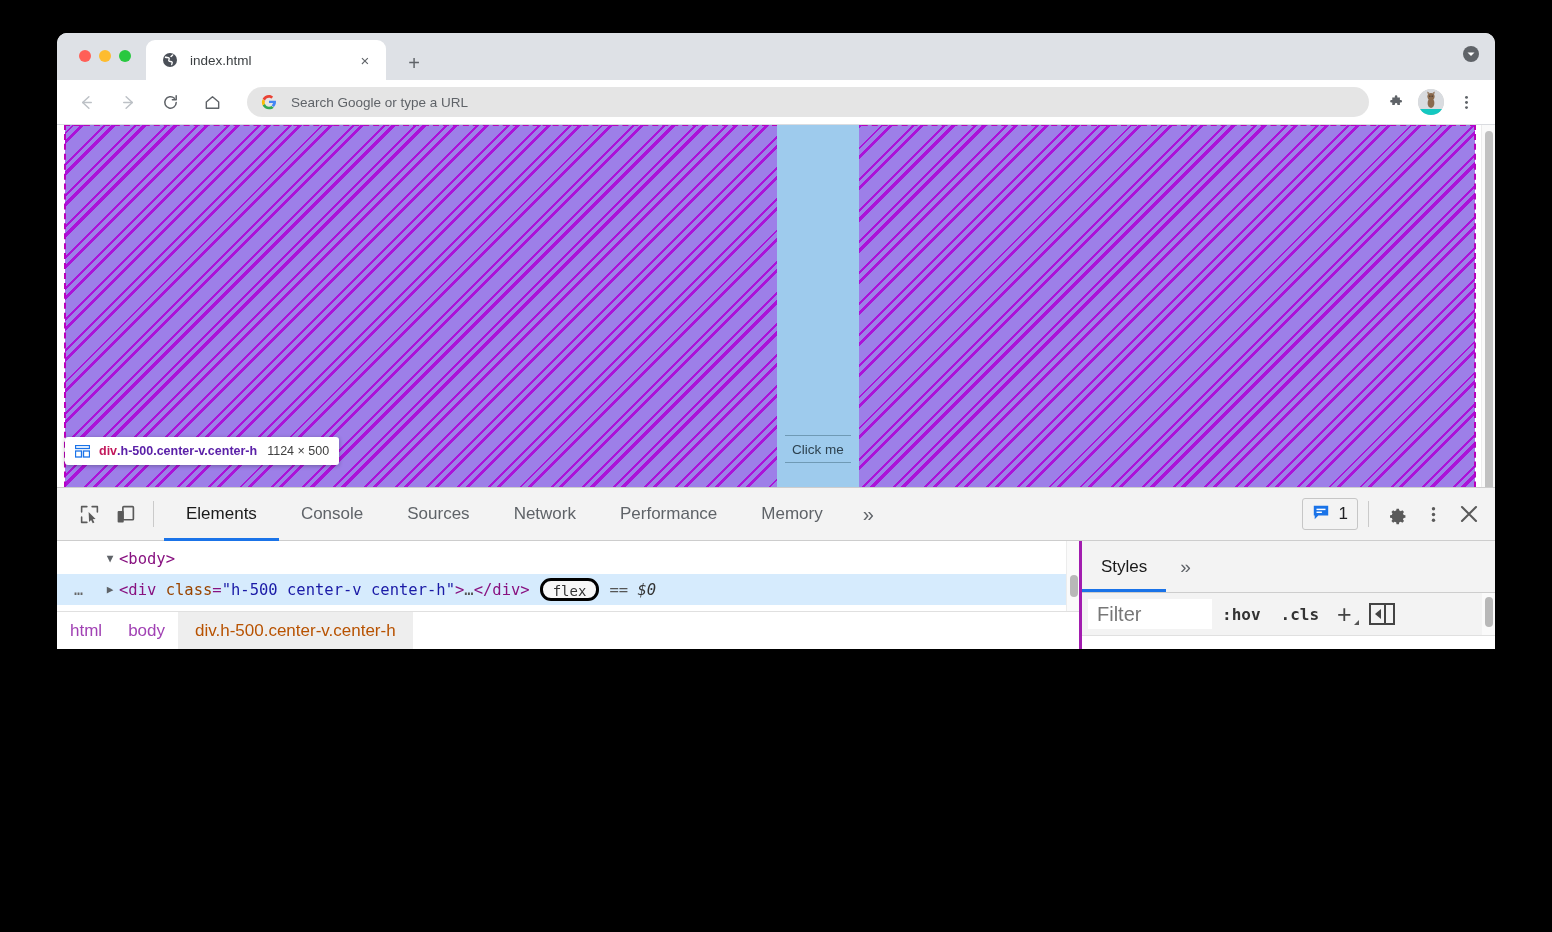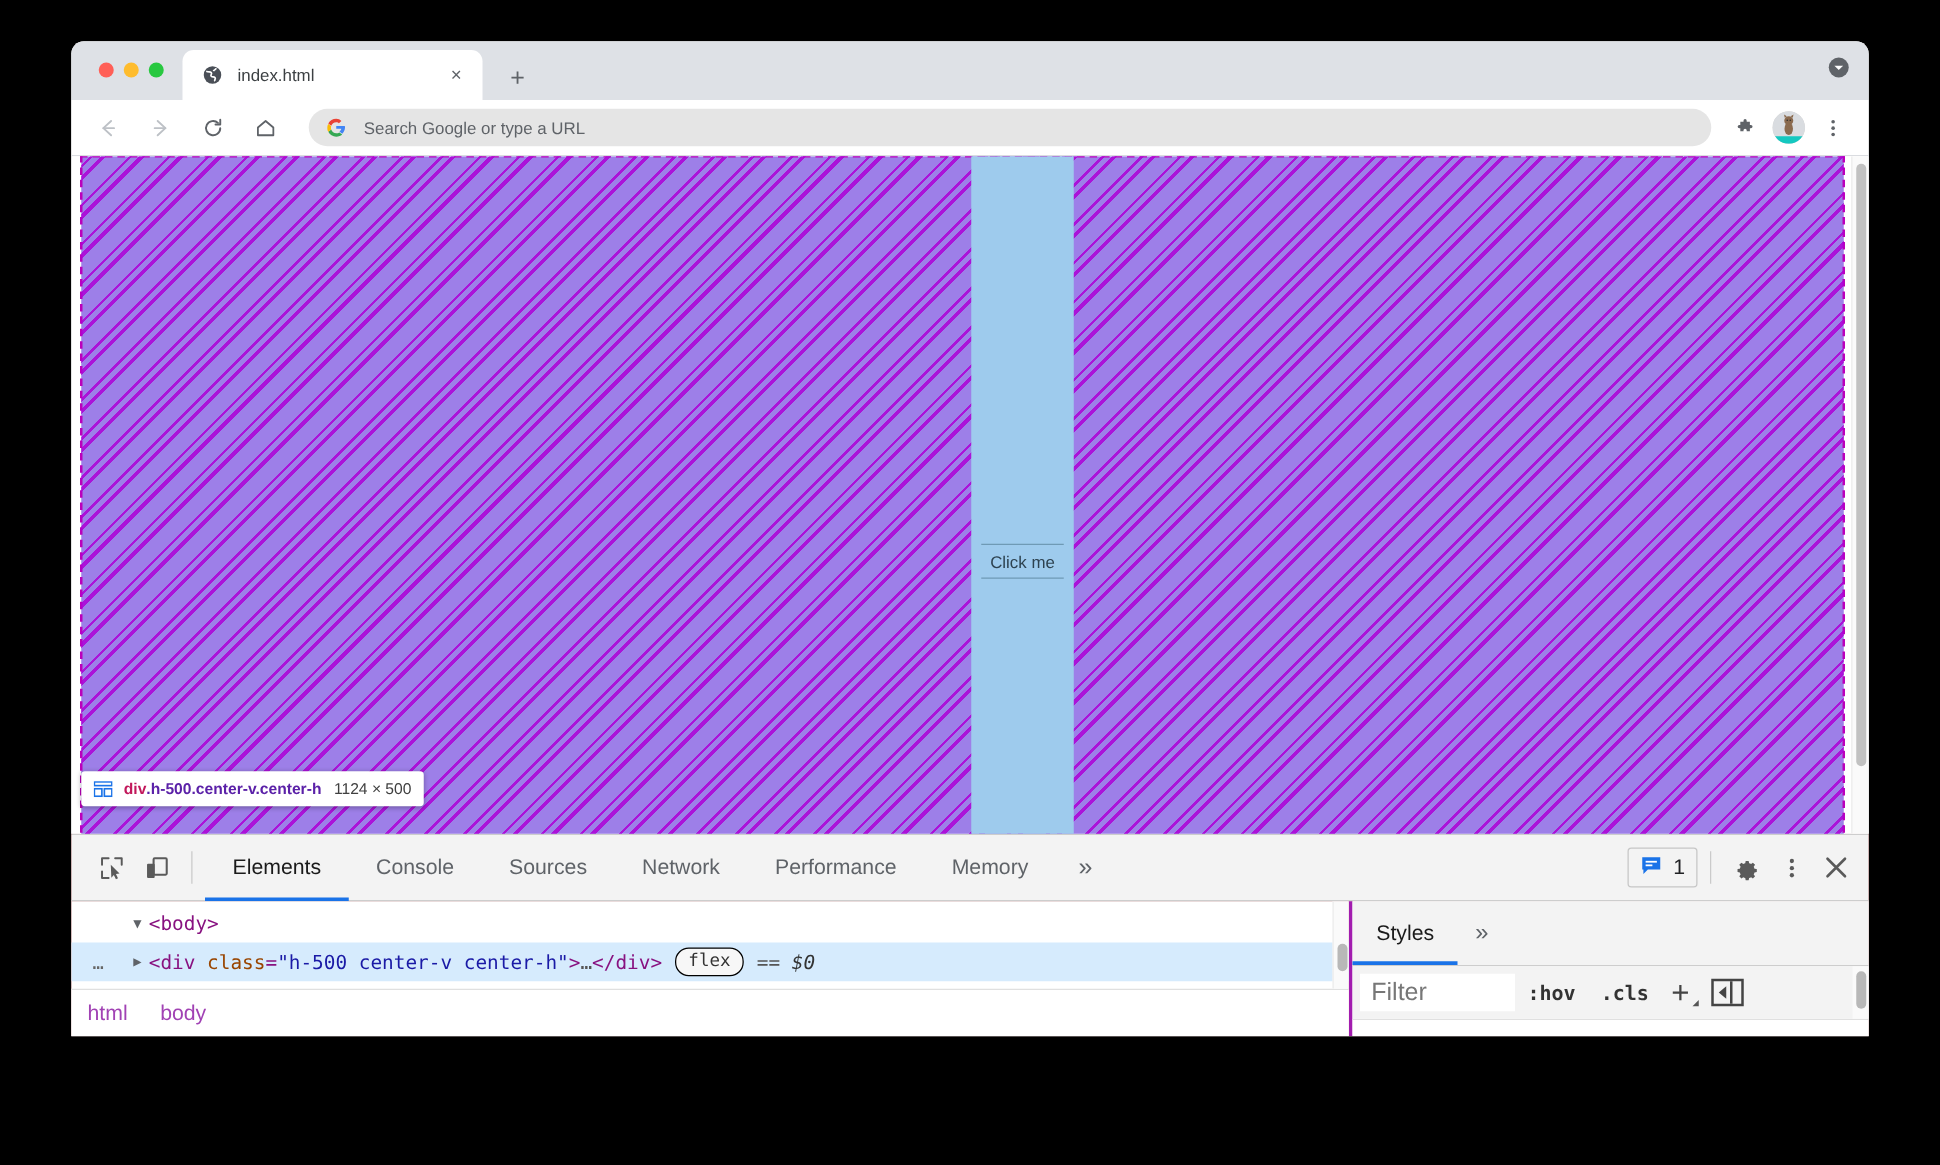--- a/index.html
+++ b/index.html
@@ -7,21 +7,21 @@
     width: 1552px; height: 932px;
     background: #000;
     font-family: "Liberation Sans", sans-serif;
     overflow: hidden;
   }
 
   
   .window {
     position: absolute;
     left: 57px; top: 33px;
-    width: 1438px; height: 796px;
+    width: 1438px; height: 616px;
     background: #fff;
     border-radius: 10px 10px 0 0;
     overflow: hidden;
     display: flex;
     flex-direction: column;
   }
 
   
   .tabstrip {
     height: 47px;
@@ -215,21 +215,21 @@
     width: 15px; height: 13px; margin-right: 9px; flex: 0 0 auto;
   }
   .hl-tag { color: #c2185b; font-weight: bold; }
   .hl-cls { color: #5b21a8; font-weight: bold; }
   .hl-dim { color: #404040; margin-left: 10px; }
 
   
   .devtools {
     flex: 0 0 auto;
     height: 162px;
-    background: #7f1d1d;
+    background: #f97316;
     border-top: 1px solid #cdcdcd;
     display: flex;
     flex-direction: column;
   }
   .dt-toolbar {
     height: 53px;
     background: #f3f3f3;
     border-bottom: 1px solid #cdcdcd;
     display: flex;
     align-items: center;
@@ -324,21 +324,21 @@
     color: #5f6368; font-size: 11px;
     text-align: center;
   }
   .tok-punct { color: #881280; }
   .tok-tag { color: #881280; }
   .tok-attr { color: #994500; }
   .tok-val { color: #1a1aa6; }
   .tok-ell { color: #555; }
   .flex-chip {
     display: inline-block;
-    border: 1px solid #000000;
+    border: 3px solid #000000;
     border-radius: 11px;
     padding: 0 10px;
     font-size: 14px;
     line-height: 21px;
     height: 23px;
     margin: 0 10px;
     color: #333;
     background: #f7f7f7;
     vertical-align: middle;
   }
@@ -682,20 +682,21 @@
           </div>
 
           <div class="dom-scrollbar">
             <div class="thumb"></div>
           </div>
         </div>
 
         <div class="breadcrumb">
           <div class="crumb">html</div>
           <div class="crumb">body</div>
+          <div class="crumb active">div.h-500.center-v.center-h</div>
         </div>
       </div>
 
       <div class="styles-pane">
         <div class="styles-tabs">
           <div class="st-tab active">Styles</div>
           <div class="st-more">»</div>
         </div>
 
         <div class="styles-filterbar">

